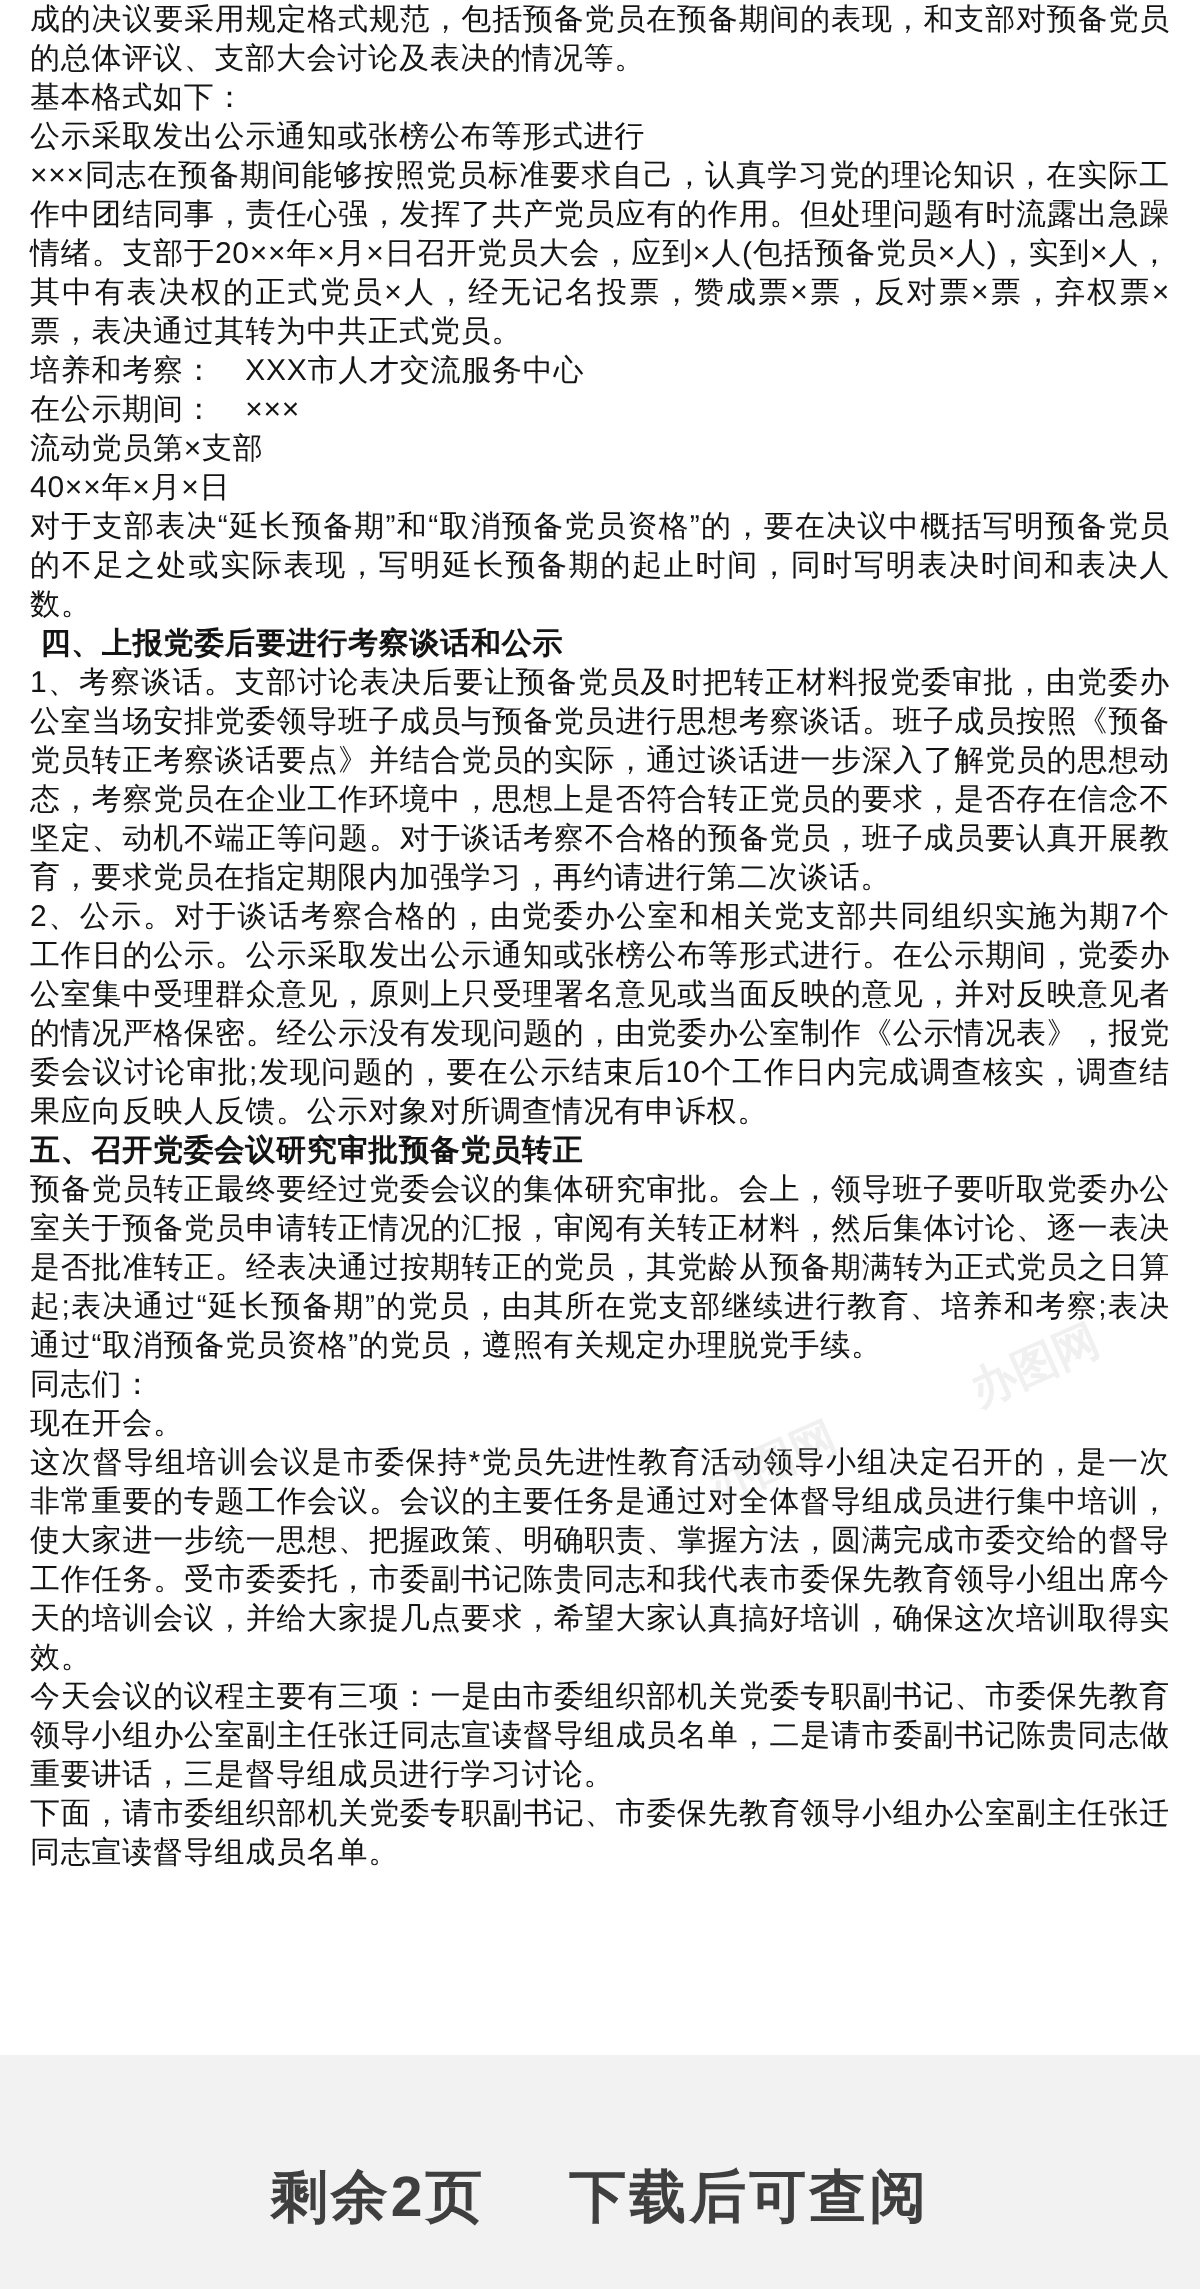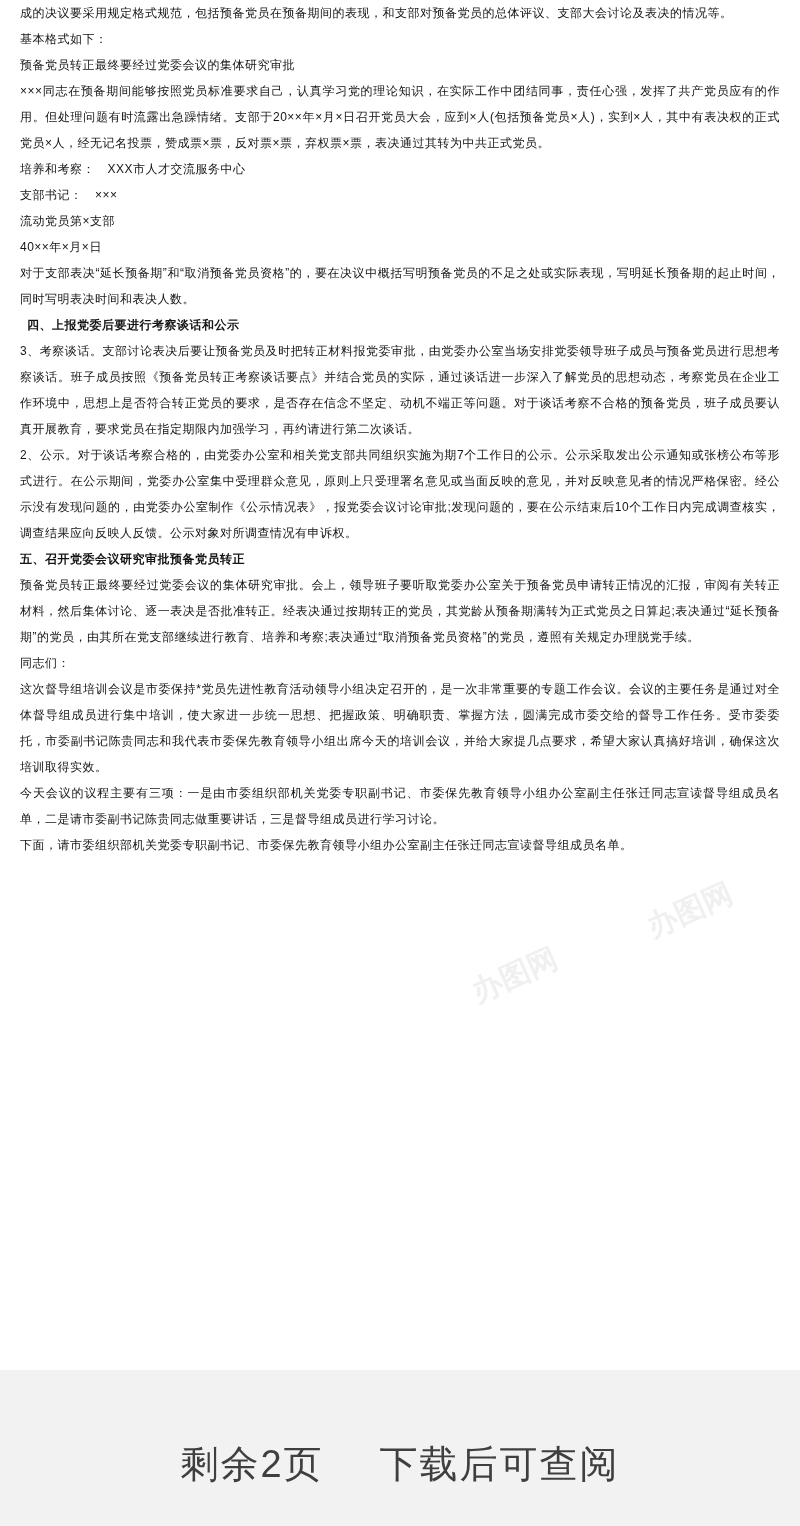--- a/index.html
+++ b/index.html
@@ -14,21 +14,21 @@
   }
   .page {
     position: relative;
     width: 800px;
     height: 1526px;
     background: #ffffff;
     overflow: hidden;
   }
   .doc {
     padding: 0 20px;
-    font-size: 12px;
+    font-size: 20px;
     line-height: 26px;
     text-align: justify;
     letter-spacing: 0.5px;
   }
   .doc p { margin: 0; }
   .clip-top { margin-top: -9px; }
   .gap-xl { margin-top: 54px; }
   .heading { font-weight: bold; }
   .indent-sm { padding-left: 7px; }
   .gap-lg { margin-top: 26px; }
@@ -52,47 +52,48 @@
     width: 800px;
     height: 156px;
     background: #f2f2f2;
     display: flex;
     align-items: center;
     justify-content: center;
     gap: 56px;
   }
   .footer-band span {
     font-size: 38px;
-    font-weight: normal;
+    font-weight: bold;
     color: #3f3f3f;
     letter-spacing: 2px;
     margin-top: 33px;
   }
 </style>
 </head>
 <body>
 
 <div class="page">
 
   <div class="doc">
     <p class="clip-top">成的决议要采用规定格式规范，包括预备党员在预备期间的表现，和支部对预备党员的总体评议、支部大会讨论及表决的情况等。</p>
     <p class="gap-xl">基本格式如下：</p>
-    <p>预备党员转正最终要经过党委会议的集体研究审批</p>
+    <p>公示采取发出公示通知或张榜公布等形式进行</p>
     <p>×××同志在预备期间能够按照党员标准要求自己，认真学习党的理论知识，在实际工作中团结同事，责任心强，发挥了共产党员应有的作用。但处理问题有时流露出急躁情绪。支部于20××年×月×日召开党员大会，应到×人(包括预备党员×人)，实到×人，其中有表决权的正式党员×人，经无记名投票，赞成票×票，反对票×票，弃权票×票，表决通过其转为中共正式党员。</p>
     <p>培养和考察：　XXX市人才交流服务中心</p>
-    <p>支部书记：　×××</p>
+    <p>在公示期间：　×××</p>
     <p>流动党员第×支部</p>
     <p>40××年×月×日</p>
     <p>对于支部表决“延长预备期”和“取消预备党员资格”的，要在决议中概括写明预备党员的不足之处或实际表现，写明延长预备期的起止时间，同时写明表决时间和表决人数。</p>
     <p class="heading indent-sm">四、上报党委后要进行考察谈话和公示</p>
-    <p>3、考察谈话。支部讨论表决后要让预备党员及时把转正材料报党委审批，由党委办公室当场安排党委领导班子成员与预备党员进行思想考察谈话。班子成员按照《预备党员转正考察谈话要点》并结合党员的实际，通过谈话进一步深入了解党员的思想动态，考察党员在企业工作环境中，思想上是否符合转正党员的要求，是否存在信念不坚定、动机不端正等问题。对于谈话考察不合格的预备党员，班子成员要认真开展教育，要求党员在指定期限内加强学习，再约请进行第二次谈话。</p>
+    <p>1、考察谈话。支部讨论表决后要让预备党员及时把转正材料报党委审批，由党委办公室当场安排党委领导班子成员与预备党员进行思想考察谈话。班子成员按照《预备党员转正考察谈话要点》并结合党员的实际，通过谈话进一步深入了解党员的思想动态，考察党员在企业工作环境中，思想上是否符合转正党员的要求，是否存在信念不坚定、动机不端正等问题。对于谈话考察不合格的预备党员，班子成员要认真开展教育，要求党员在指定期限内加强学习，再约请进行第二次谈话。</p>
     <p>2、公示。对于谈话考察合格的，由党委办公室和相关党支部共同组织实施为期7个工作日的公示。公示采取发出公示通知或张榜公布等形式进行。在公示期间，党委办公室集中受理群众意见，原则上只受理署名意见或当面反映的意见，并对反映意见者的情况严格保密。经公示没有发现问题的，由党委办公室制作《公示情况表》，报党委会议讨论审批;发现问题的，要在公示结束后10个工作日内完成调查核实，调查结果应向反映人反馈。公示对象对所调查情况有申诉权。</p>
     <p class="heading">五、召开党委会议研究审批预备党员转正</p>
     <p>预备党员转正最终要经过党委会议的集体研究审批。会上，领导班子要听取党委办公室关于预备党员申请转正情况的汇报，审阅有关转正材料，然后集体讨论、逐一表决是否批准转正。经表决通过按期转正的党员，其党龄从预备期满转为正式党员之日算起;表决通过“延长预备期”的党员，由其所在党支部继续进行教育、培养和考察;表决通过“取消预备党员资格”的党员，遵照有关规定办理脱党手续。</p>
     <p class="gap-lg">同志们：</p>
+    <p class="mt-sm">现在开会。</p>
     <p class="mt-sm">这次督导组培训会议是市委保持*党员先进性教育活动领导小组决定召开的，是一次非常重要的专题工作会议。会议的主要任务是通过对全体督导组成员进行集中培训，使大家进一步统一思想、把握政策、明确职责、掌握方法，圆满完成市委交给的督导工作任务。受市委委托，市委副书记陈贵同志和我代表市委保先教育领导小组出席今天的培训会议，并给大家提几点要求，希望大家认真搞好培训，确保这次培训取得实效。</p>
     <p class="mt-md">今天会议的议程主要有三项：一是由市委组织部机关党委专职副书记、市委保先教育领导小组办公室副主任张迁同志宣读督导组成员名单，二是请市委副书记陈贵同志做重要讲话，三是督导组成员进行学习讨论。</p>
     <p class="mt-md">下面，请市委组织部机关党委专职副书记、市委保先教育领导小组办公室副主任张迁同志宣读督导组成员名单。</p>
   </div>
 
   <div class="watermark wm-1">办图网</div>
   <div class="watermark wm-2">办图网</div>
 
   <div class="footer-band">
     <span>剩余2页</span>

